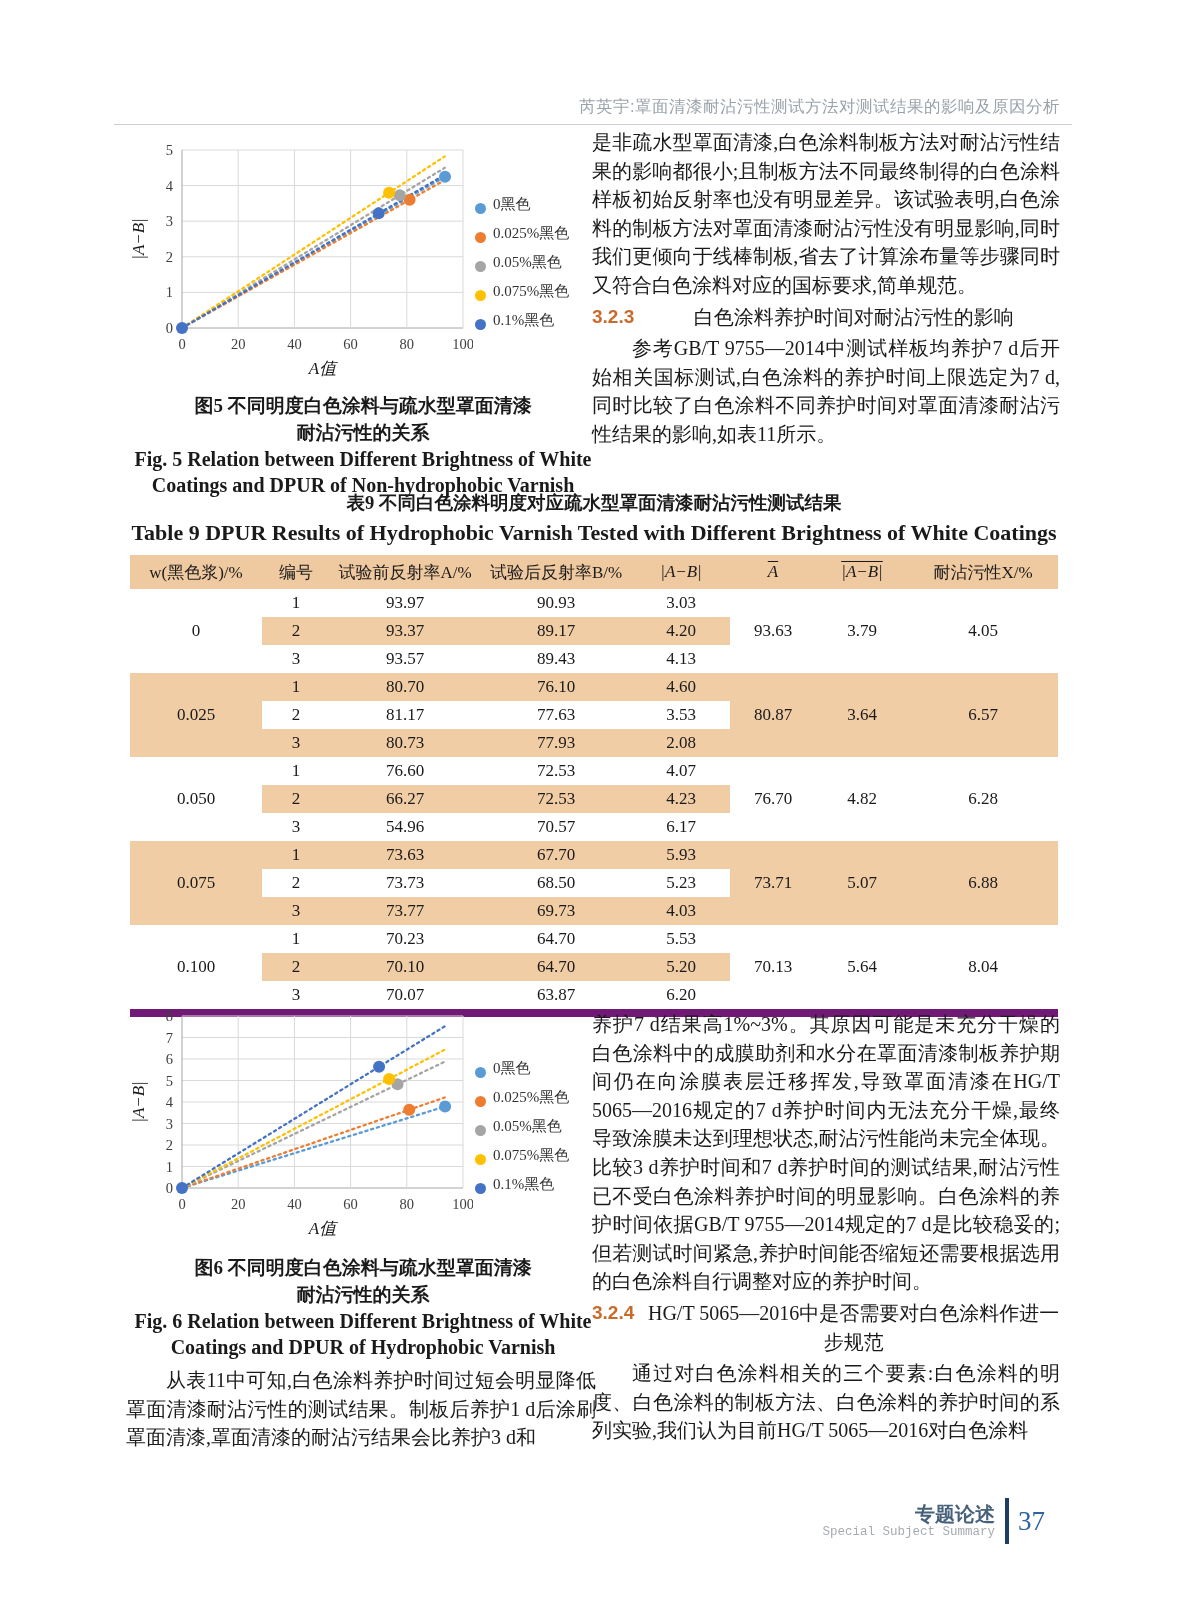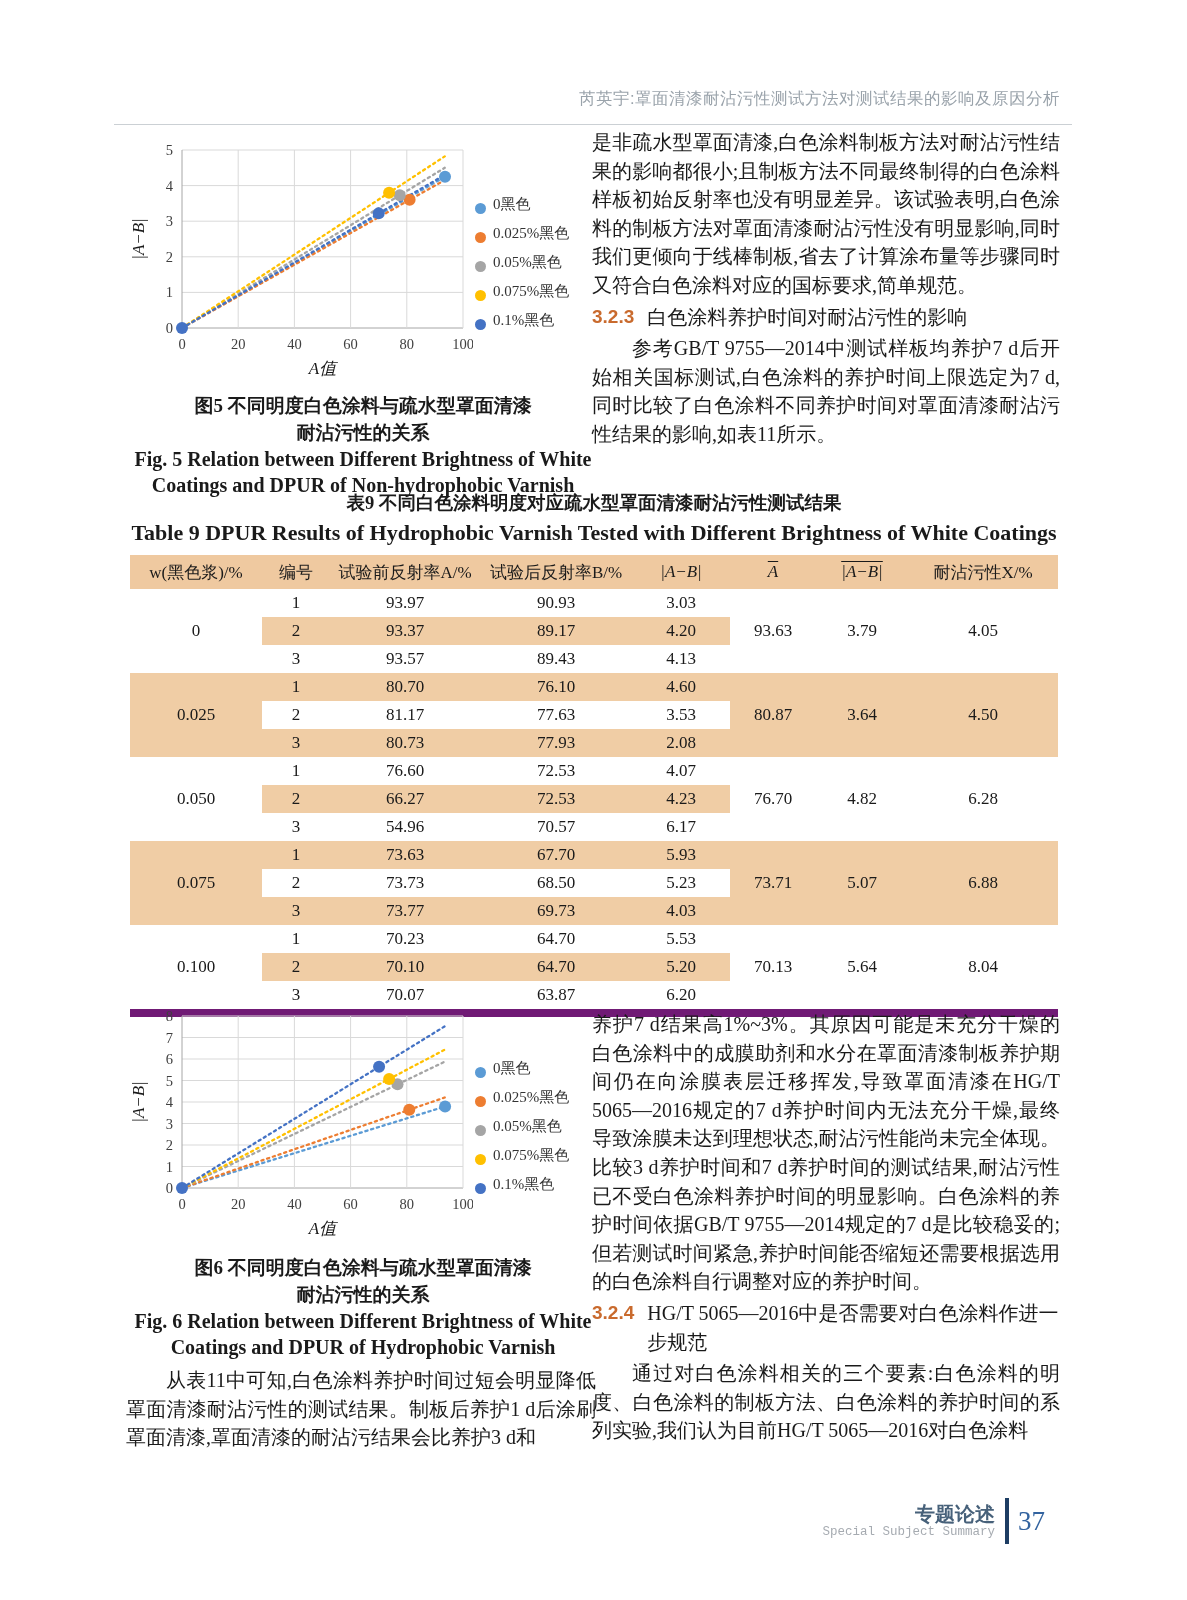--- a/index.html
+++ b/index.html
@@ -1,31 +1,31 @@
 <!DOCTYPE html>
 <html><head>
 <meta charset="utf-8">
 <style>
   html,body{margin:0;padding:0;background:#fff;}
   .page{position:relative;width:1187px;height:1600px;background:#ffffff;overflow:hidden;
         font-family:"Liberation Serif","DejaVu Serif",serif;color:#1a1a1a;}
 
   
-  .run-title{position:absolute;top:88px;right:127px;font-size:16.5px;color:#9aa3ab;
+  .run-title{position:absolute;top:96px;right:127px;font-size:16.5px;color:#9aa3ab;
              font-family:"Liberation Sans","DejaVu Sans",sans-serif;letter-spacing:.5px;}
   .run-rule{position:absolute;top:124px;left:114px;width:958px;height:1px;background:#cbd0d4;}
 
   
   .abs{position:absolute;}
   .para{font-size:20px;line-height:28.6px;text-align:justify;}
   .indent{text-indent:2em;}
   .sec{display:flex;font-size:20px;line-height:28.6px;margin:3px 0;}
   .sec-num{color:#c96a2d;font-weight:bold;font-family:"Liberation Sans","DejaVu Sans",sans-serif;
            font-size:19px;margin-right:13px;white-space:nowrap;}
-  .sec-title{flex:1;}
+  .sec-title{flex:1;text-align:center;}
 
   
   .chart-block{position:absolute;width:470px;}
   .chart-row{display:flex;align-items:center;}
   .svg-slot{flex:0 0 auto;}
   .chart-legend{display:flex;flex-direction:column;gap:10px;margin-left:2px;}
   .legend-item{display:flex;align-items:flex-end;gap:7px;font-size:15px;color:#333;
                font-family:"Liberation Serif","DejaVu Serif",serif;white-space:nowrap;}
   .legend-dot{width:11px;height:11px;border-radius:50%;flex:0 0 auto;}
   .cap{width:470px;text-align:center;}
@@ -197,21 +197,21 @@
 
       <tbody class="grp-dark">
         <tr>
           <td rowspan="3">0.025</td>
           <td>1</td>
           <td>80.70</td>
           <td>76.10</td>
           <td>4.60</td>
           <td rowspan="3" class="c-m">80.87</td>
           <td rowspan="3" class="c-m">3.64</td>
-          <td rowspan="3" class="c-m">4.50</td>
+          <td rowspan="3" class="c-m">6.57</td>
         </tr>
         <tr class="mid">
           <td>2</td>
           <td>81.17</td>
           <td>77.63</td>
           <td>3.53</td>
         </tr>
         <tr>
           <td>3</td>
           <td>80.73</td>

